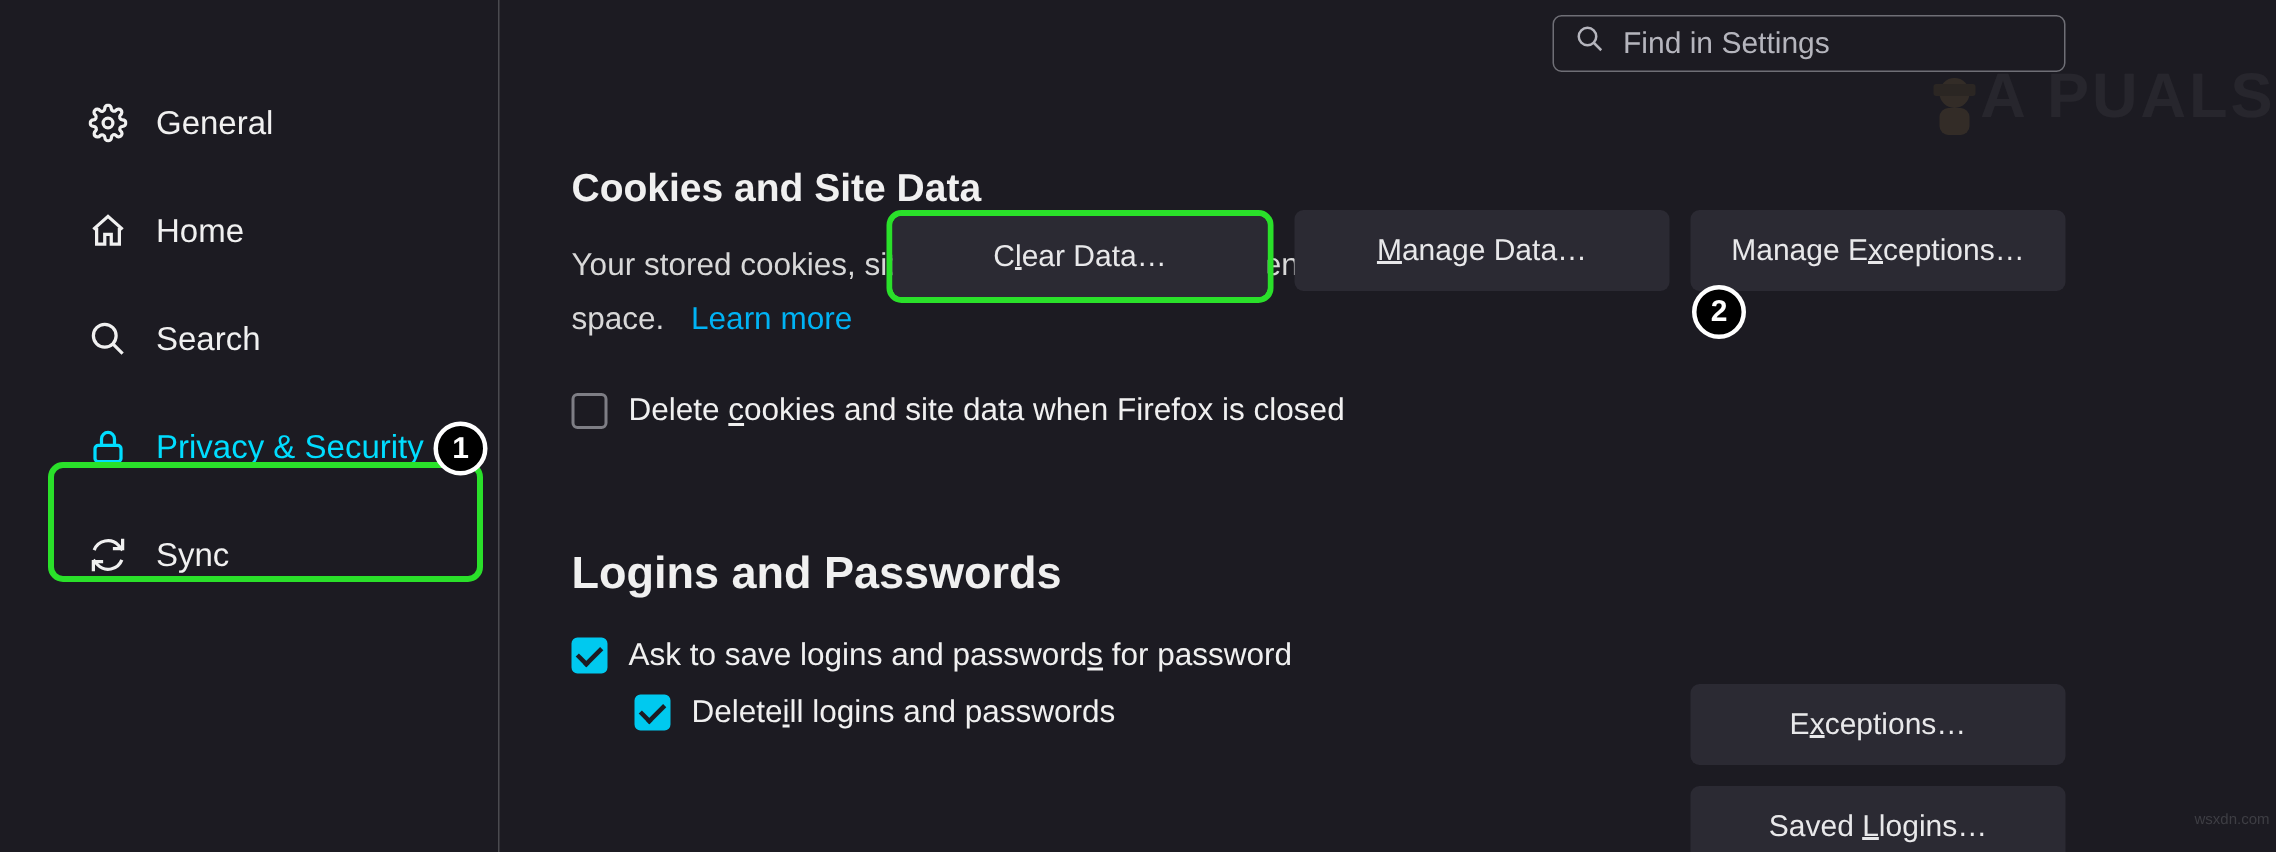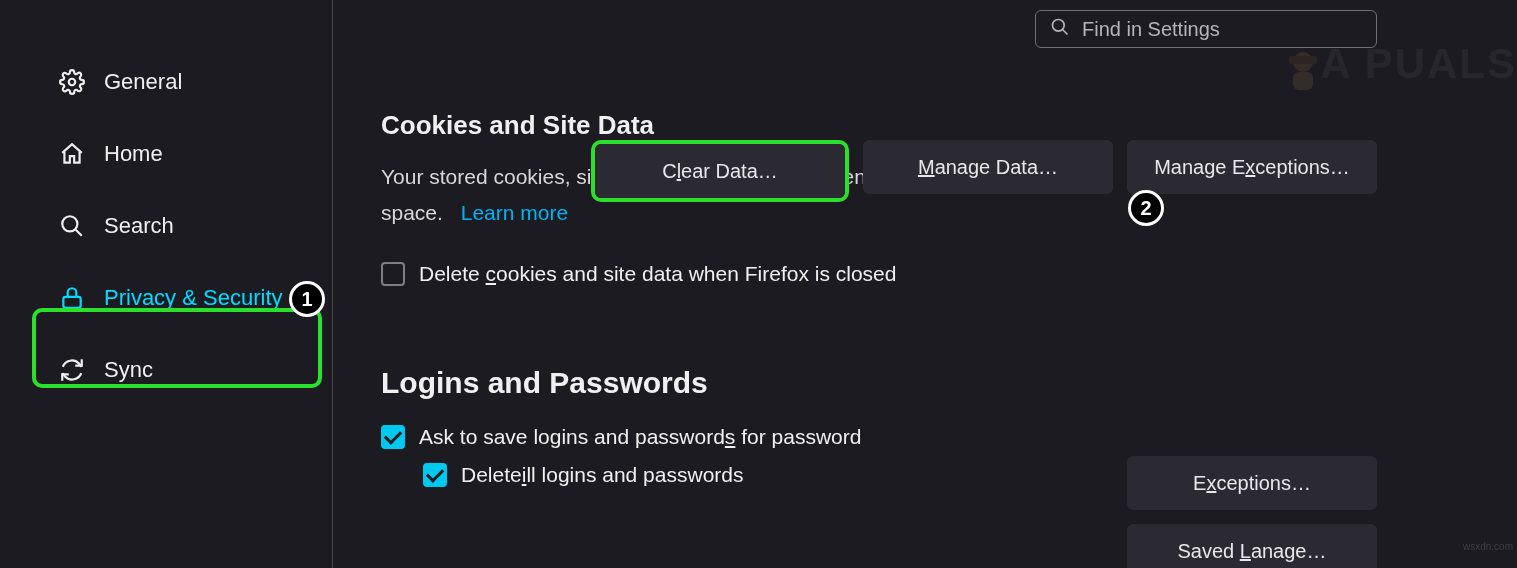--- a/index.html
+++ b/index.html
@@ -310,21 +310,21 @@
         <span><span>Ask to save logins and password</span><span class="u" style="text-decoration:underline">s</span><span> for password</span></span>
       </div>
       <div class="checkbox-row indent">
         <span class="chk checked"></span>
         <span><span>Delete</span><span class="u" style="text-decoration:underline">i</span><span>ll logins and passwords</span></span>
       </div>
     </div>
 
     <div class="right-col2">
       <button class="btn"><span>E</span><span class="u">x</span><span>ceptions…</span></button>
-      <button class="btn"><span>Saved </span><span class="u">L</span><span>anage…</span></button>
+      <button class="btn"><span>Saved </span><span class="u">L</span><span>logins…</span></button>
     </div>
 
     <div class="mascot">
       <svg viewBox="0 0 24 24" fill="#9b7d3e">
           <circle cx="12" cy="9" r="5"></circle>
           <rect x="7" y="14" width="10" height="9" rx="3"></rect>
           <rect x="5" y="6" width="14" height="4" rx="1" fill="#6e5a2a"></rect>
         </svg>
     </div>
     <div class="watermark">A   PUALS</div>

